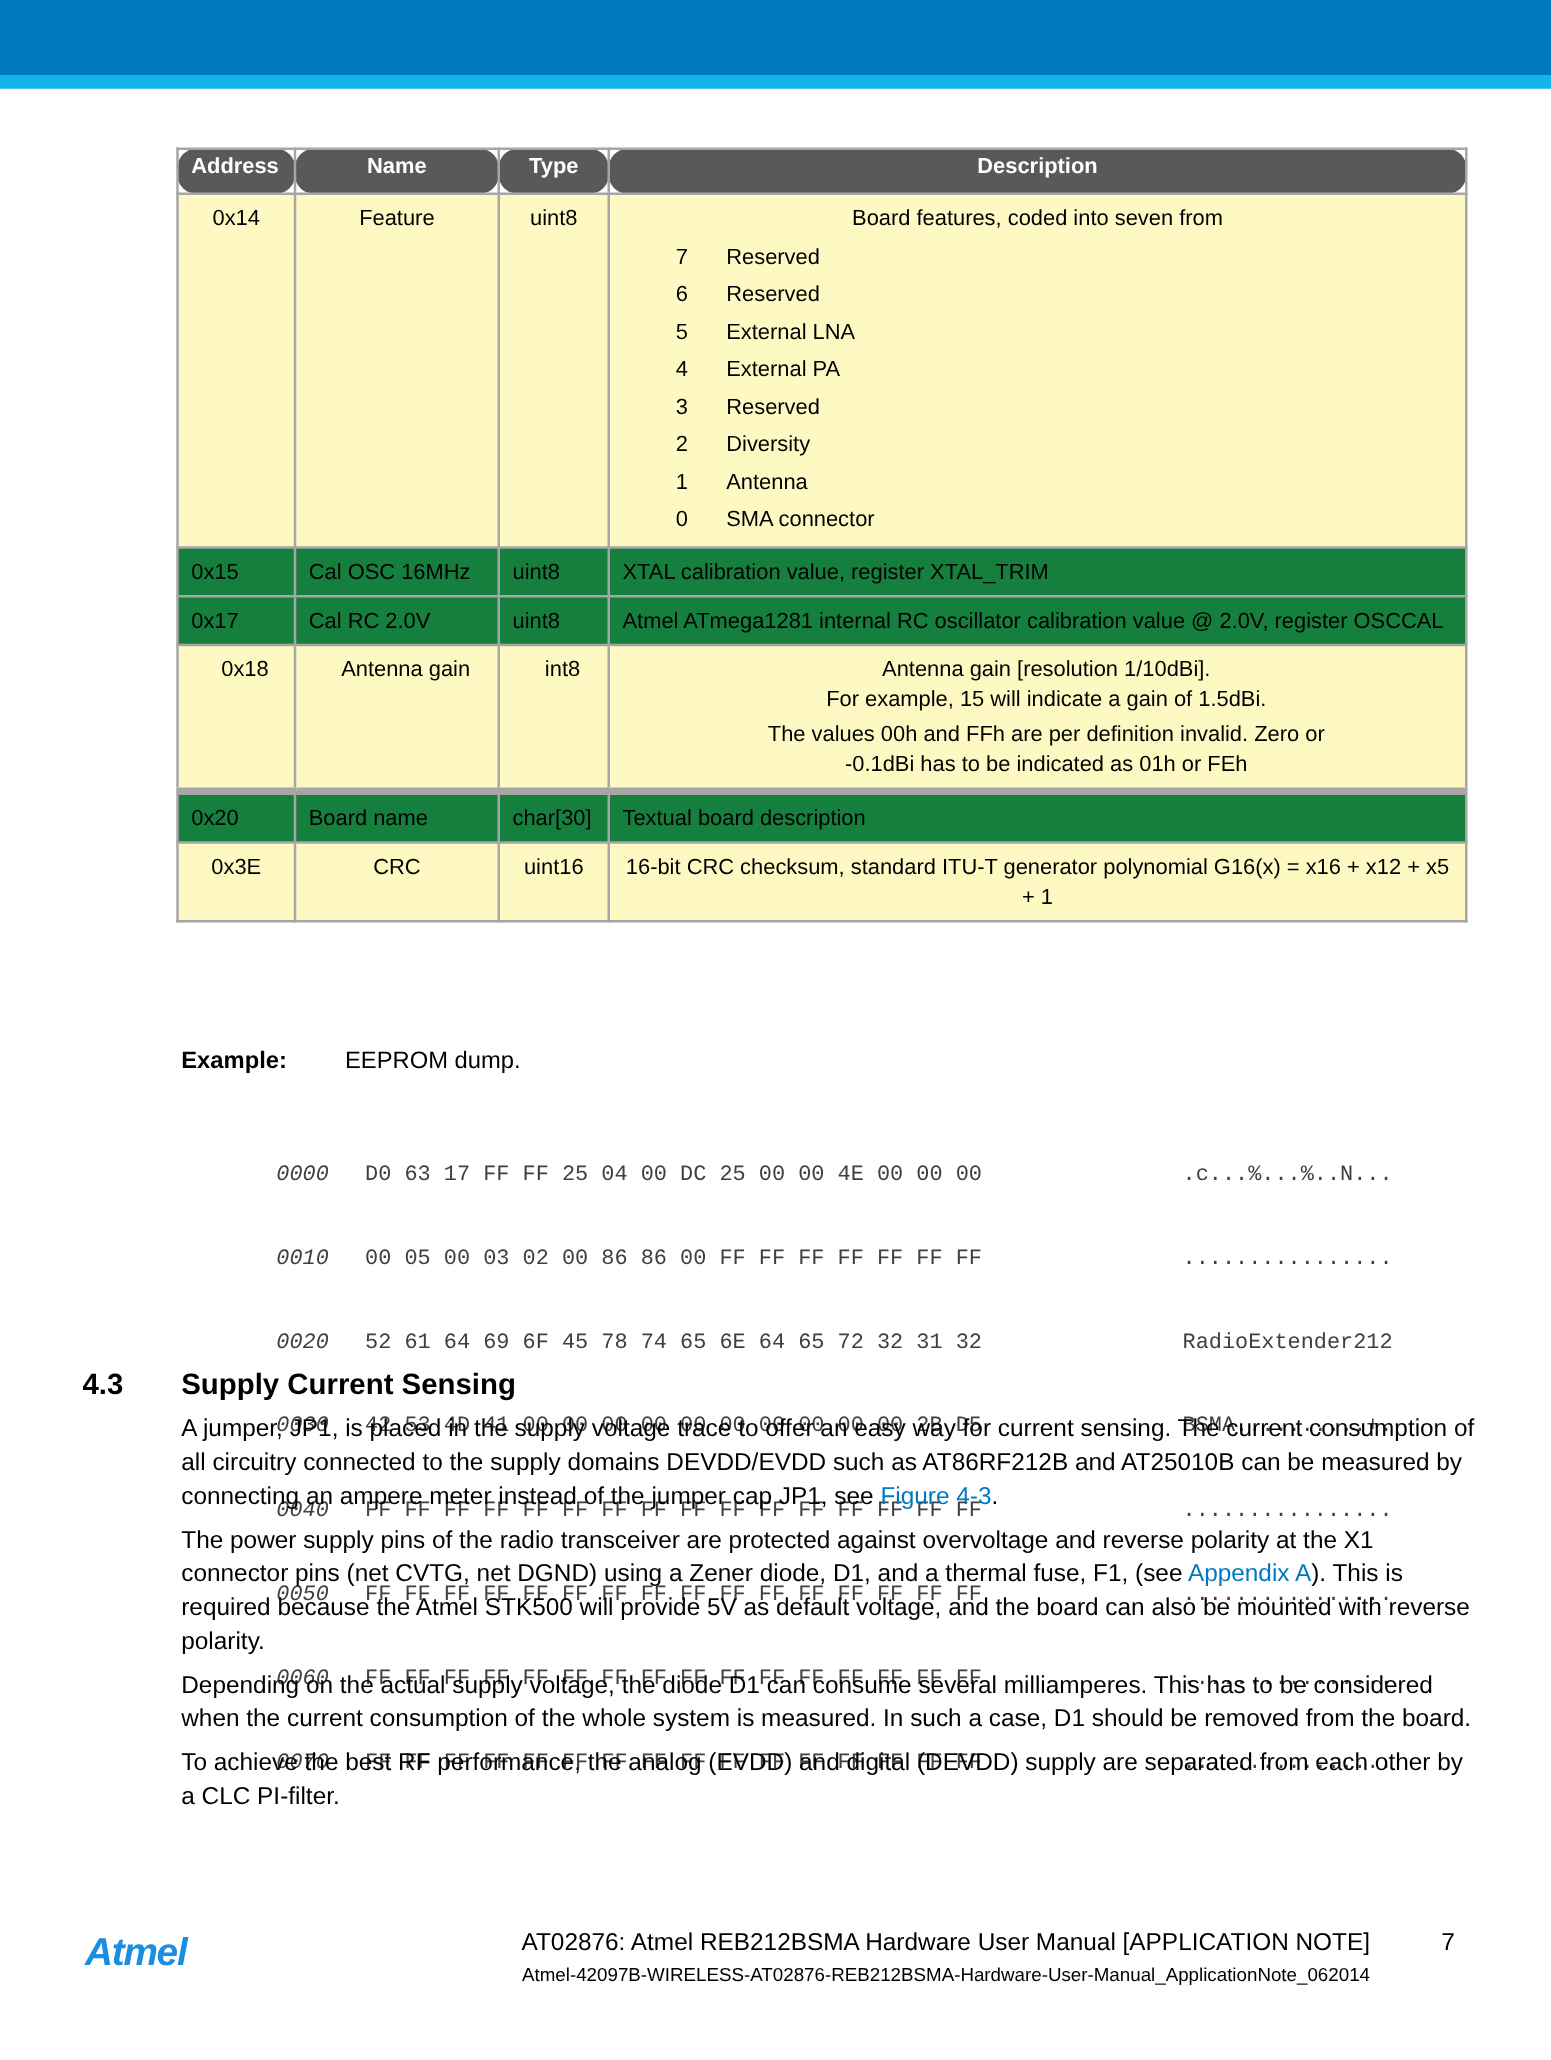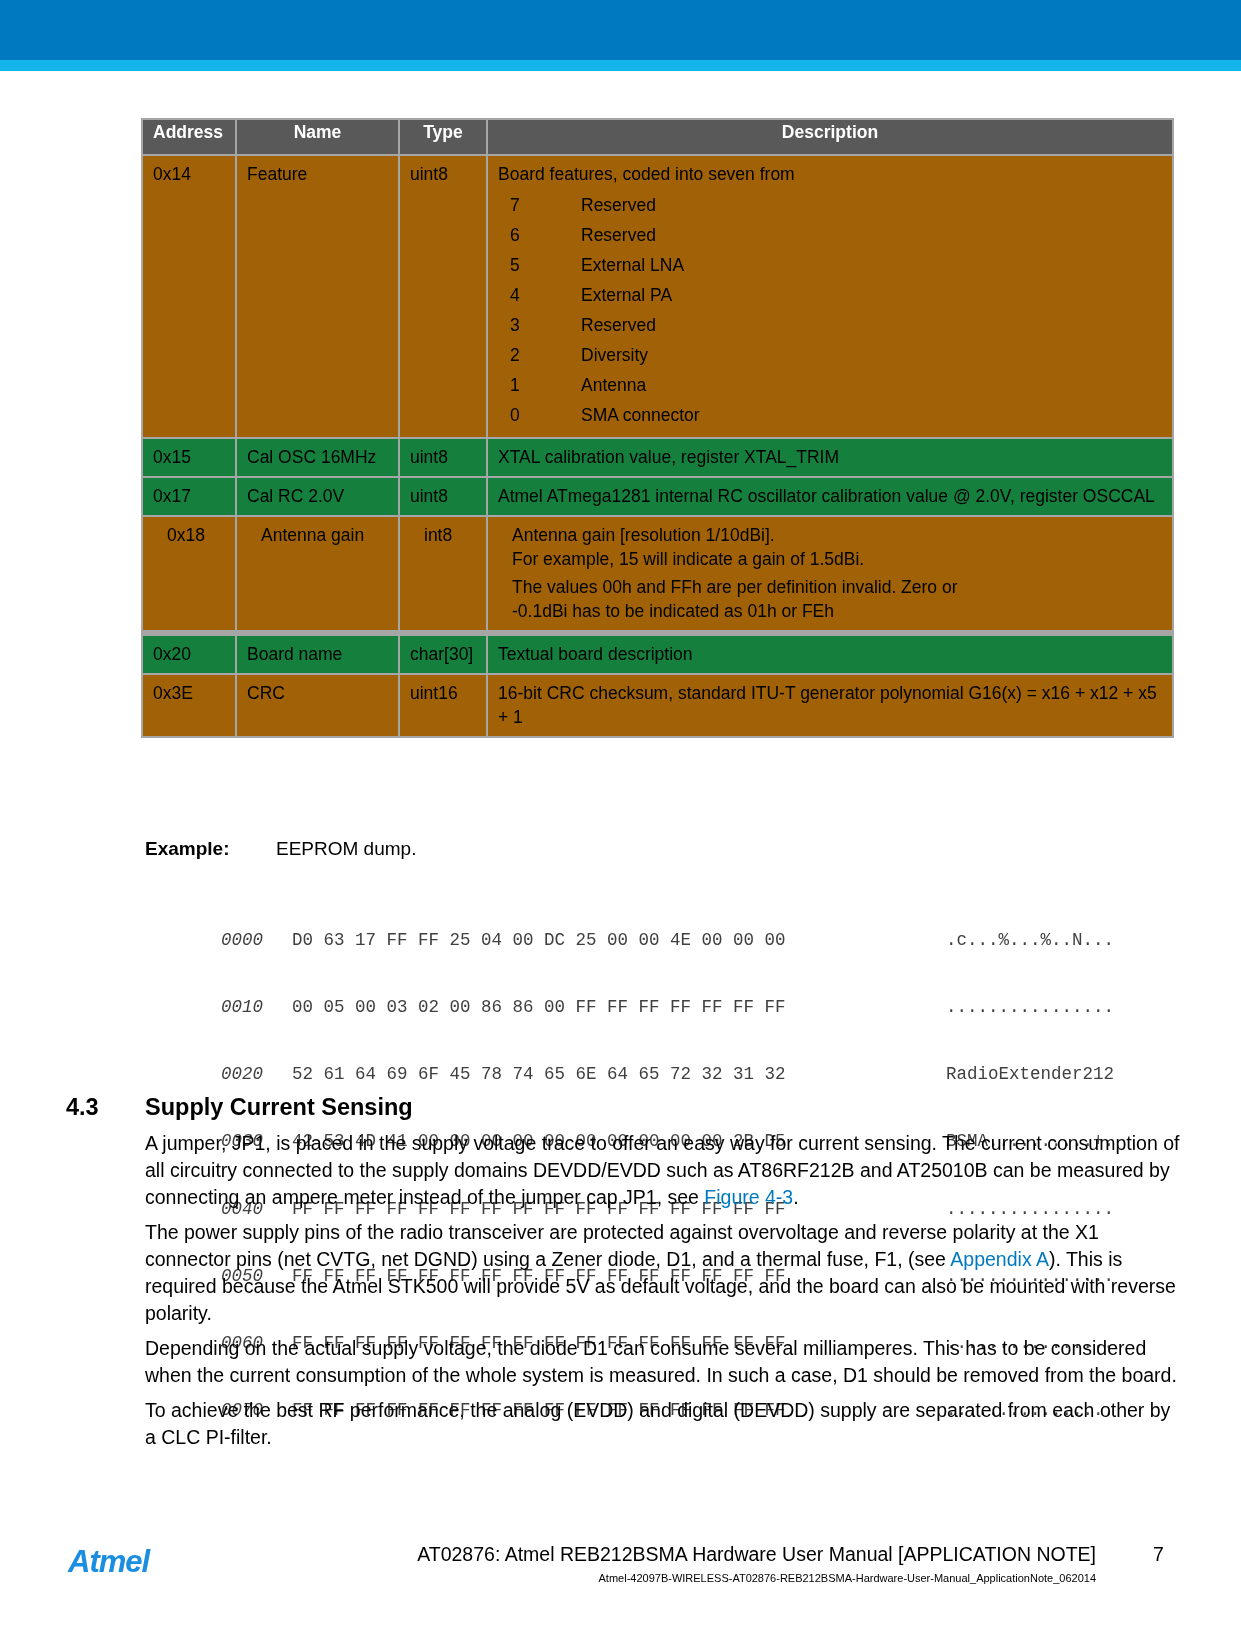--- a/index.html
+++ b/index.html
@@ -12,24 +12,25 @@
   .topbar-accent { position: absolute; left: 0; top: 60px; width: 1241px; height: 11px; background: #13b5ea; }
 
   table.reg {
     position: absolute; left: 141px; top: 118px; width: 1033px;
     border-collapse: collapse; font-size: 17.5px; line-height: 24px;
   }
   table.reg th, table.reg td { border: 2px solid #a6a6a6; vertical-align: top; }
   table.reg th {
     background: #595959; color: #fff; font-weight: bold; height: 34px; padding: 0 10px;
     border-color: #a6a6a6;
+    border-radius: 15px;
   }
   table.reg th.addr { text-align: left; }
   table.reg td { padding: 6px 10px 7px 10px; }
-  tr.odd td { background: #a16207; }
+  tr.odd td { background: #fef9c3; text-align: center; }
   tr.even td { background: #15803d; }
   tr.gap td { border-bottom-width: 6px; padding-left: 24px; }
   .bits { margin-top: 4px; }
   .bit { display: flex; height: 30px; align-items: center; }
   .bit .n { width: 83px; padding-left: 12px; box-sizing: border-box; }
   .desc2 { line-height: 24px; }
   .desc2 .p2 { margin-top: 4px; }
 
   .example { position: absolute; left: 145px; top: 838px; font-size: 19px; }
   .example b { display: inline-block; width: 131px; }
@@ -50,21 +51,21 @@
     font-size: 19.5px; line-height: 27px;
   }
   .body-text p { margin: 0 0 8px 0; }
   .link { color: #0079c1; }
 
   .footer-logo {
     position: absolute; left: 68px; top: 1544px; font-size: 31px; font-weight: bold; font-style: italic;
     color: #1a8ee0; letter-spacing: -1px;
   }
   .footer-title { position: absolute; right: 145px; top: 1543px; font-size: 19.5px; text-align: right; margin-left: 13px; }
-  .footer-sub { position: absolute; right: 145px; top: 1572px; font-size: 11px; }
+  .footer-sub { position: absolute; right: 145px; top: 1572px; font-size: 15px; }
   .footer-page { position: absolute; left: 1153px; top: 1543px; font-size: 19.5px; }
 </style>
 </head>
 <body>
 
 <div class="topbar"></div>
 <div class="topbar-accent"></div>
 
 <table class="reg">
   <colgroup>

